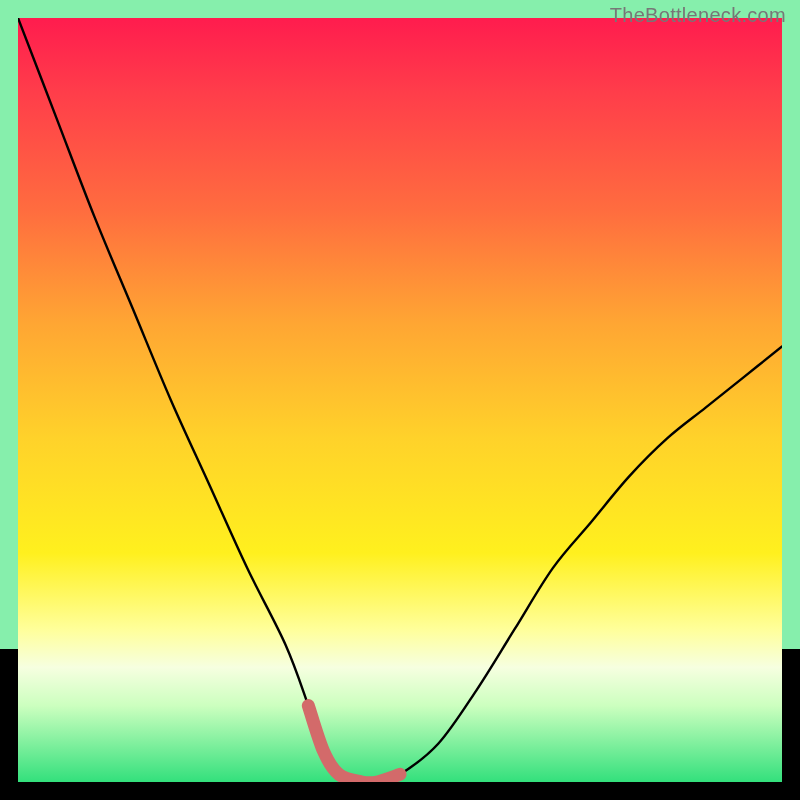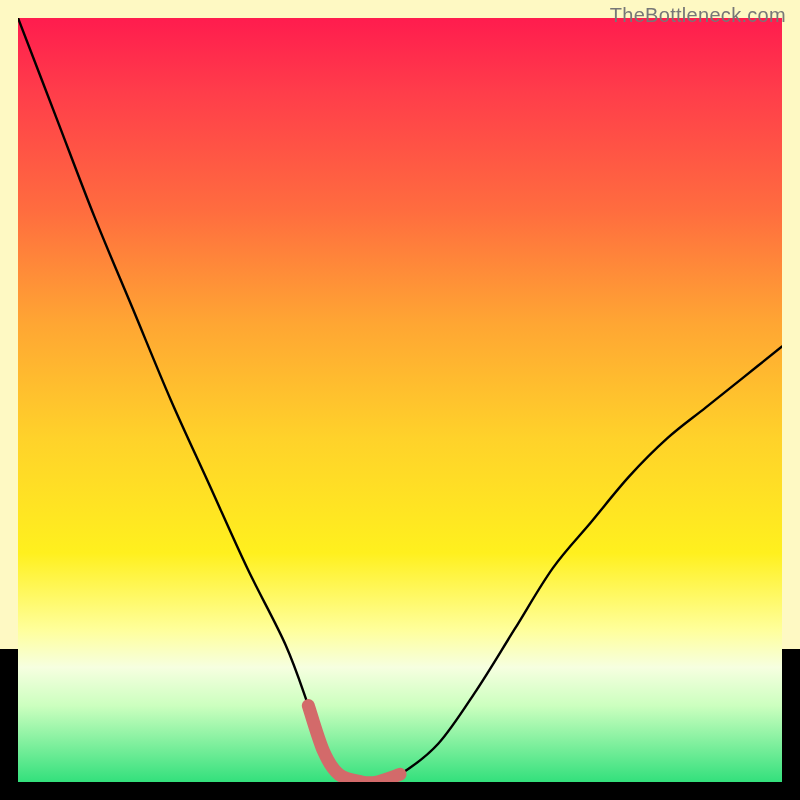--- a/index.html
+++ b/index.html
@@ -8,21 +8,21 @@
     width: 800px;
     height: 800px;
     background: #000;
     overflow: hidden;
     font-family: Arial, Helvetica, sans-serif;
   }
   .frame {
     position: relative;
     width: 800px;
     height: 649px;
-    background: #fef9c3;
+    background: #86efac;
   }
   .plot-area {
     position: absolute;
     left: 18px;
     top: 18px;
     width: 764px;
     height: 764px;
     background: linear-gradient(
       to bottom,
       #ff1c4e 0%,

